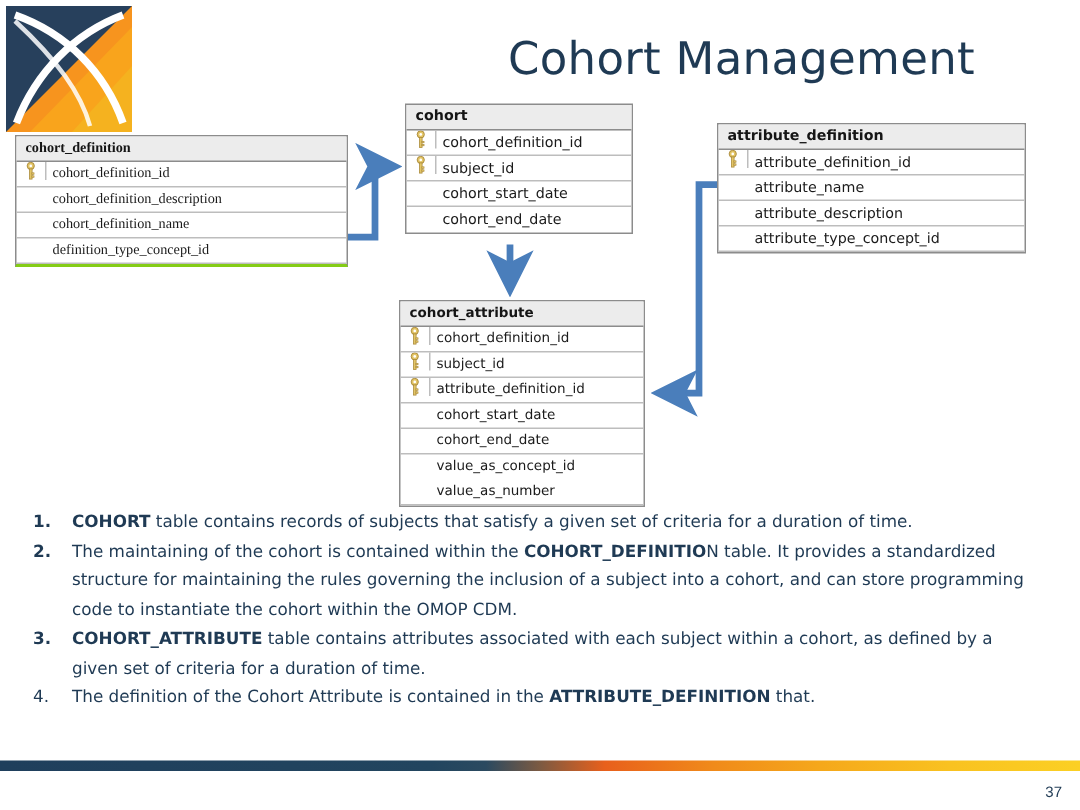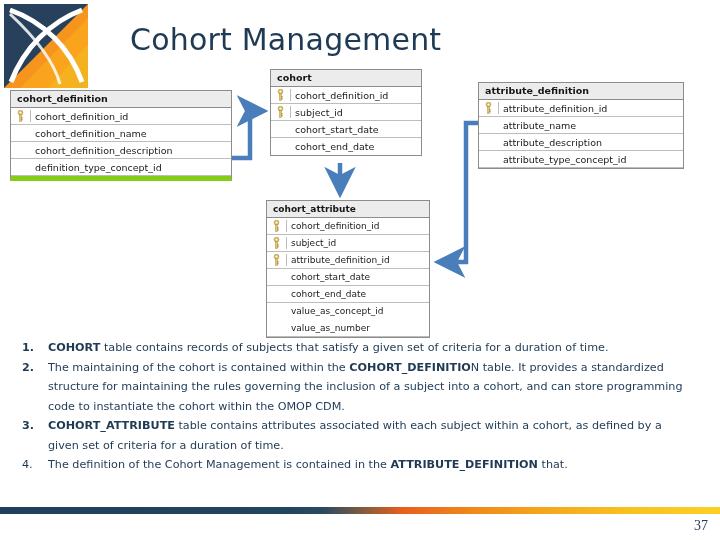--- a/index.html
+++ b/index.html
@@ -24,21 +24,21 @@
     width: 84px;
     height: 84px;
   }
 
   
   #page-title {
     position: absolute;
     left: 130px;
     top: 22px;
     width: 520px;
-    text-align: left;
+    text-align: right;
     font-size: 30px;
     color: #1f3a54;
     font-family: "DejaVu Sans", sans-serif;
     font-weight: 400;
     letter-spacing: 0.2px;
     white-space: nowrap;
   }
 
   
   #diagram {
@@ -63,21 +63,21 @@
     font-size: 9.5px;
     color: #151515;
     padding: 2px 4px 2px 6px;
     line-height: 12px;
     box-sizing: border-box;
     white-space: nowrap;
     overflow: hidden;
   }
   .er-row {
     display: flex;
-    align-items: center;
+    align-items: flex-start;
     border-bottom: 1px solid #bdbdbd;
     box-sizing: border-box;
     height: 17px;
   }
   .er-row.last { border-bottom: none; }
   .er-keycell {
     width: 20px;
     min-width: 20px;
     border-right: 1px solid #bdbdbd;
     display: flex;
@@ -100,21 +100,21 @@
 
   .key-icon { display: block; width: 9px; height: 12px; }
 
   
   #tbl-cohort_definition { left: 10px;  top: 30px;  width: 222px; }
   #tbl-cohort           { left: 270px; top: 9px;   width: 152px; }
   #tbl-cohort_attribute { left: 266px; top: 140px; width: 164px; }
   #tbl-attribute_definition { left: 478px; top: 22px; width: 206px; }
 
   
-  #tbl-cohort_definition { border-bottom: 5px solid #84cc16; }
+  #tbl-cohort_definition { border-bottom: 2px solid #84cc16; font-family: Liberation Serif, serif; }
 
   
   #connectors {
     position: absolute;
     left: 0; top: 0;
     width: 720px; height: 275px;
     pointer-events: none;
   }
 
   
@@ -157,23 +157,23 @@
     height: 7px;
     background: linear-gradient(to right,
         #1f3f5c 0%, #22455f 40%, #2b4a60 45%,
         #7c5a42 50%, #e8601c 56%, #f08a1a 66%,
         #f5a81b 76%, #f9c220 88%, #fbd024 100%);
   }
   #page-number {
     position: absolute;
     right: 12px;
     bottom: 6px;
-    font-size: 14px;
+    font-size: 10px;
     color: #1f3a54;
-    font-family: Liberation Serif, serif;
+    font-family: Liberation Sans, sans-serif;
   }
 </style>
 </head>
 <body>
 
 <svg id="logo" viewBox="0 0 84 84">
   <rect x="0" y="0" width="84" height="84" fill="#27405c"></rect>
   <path d="M84 0 L84 84 L0 84 Z" fill="#f7941e"></path>
   <path d="M84 14 L84 84 L16 84 Z" fill="#f9a41c"></path>
   <path d="M84 40 L84 84 L44 84 Z" fill="#f5b21f"></path>
@@ -216,25 +216,25 @@
             <circle cx="4.5" cy="2.6" r="0.9" fill="#fff"></circle>
             <rect x="3.6" y="4.6" width="1.8" height="6.8" fill="#e3c566" stroke="#a8883a" stroke-width="0.5"></rect>
             <rect x="5.2" y="7.2" width="1.5" height="1" fill="#e3c566" stroke="#a8883a" stroke-width="0.4"></rect>
             <rect x="5.2" y="9.2" width="1.5" height="1" fill="#e3c566" stroke="#a8883a" stroke-width="0.4"></rect>
           </svg>
       </div>
       <div class="er-field">cohort_definition_id</div>
     </div>
     <div class="er-row">
       <div class="er-keycell"></div>
+      <div class="er-field">cohort_definition_description</div>
+    </div>
+    <div class="er-row">
+      <div class="er-keycell"></div>
       <div class="er-field">cohort_definition_name</div>
-    </div>
-    <div class="er-row">
-      <div class="er-keycell"></div>
-      <div class="er-field">cohort_definition_description</div>
     </div>
     <div class="er-row">
       <div class="er-keycell"></div>
       <div class="er-field">definition_type_concept_id</div>
     </div>
   </div>
 
   <div class="er-table" id="tbl-cohort">
     <div class="er-title">cohort</div>
     <div class="er-row">
@@ -365,18 +365,18 @@
   <div class="note-item">
     <div class="note-num">2.</div>
     <div class="note-text"><span>The maintaining of the cohort is contained within the </span><b>COHORT_DEFINITIO</b><span>N table. It provides a standardized structure for maintaining the rules governing the inclusion of a subject into a cohort, and can store programming code to instantiate the cohort within the OMOP CDM.</span></div>
   </div>
   <div class="note-item">
     <div class="note-num">3.</div>
     <div class="note-text"><b>COHORT_ATTRIBUTE</b><span> table contains attributes associated with each subject within a cohort, as defined by a given set of criteria for a duration of time.</span></div>
   </div>
   <div class="note-item">
     <div class="note-num plain">4.</div>
-    <div class="note-text"><span>The definition of the Cohort Management is contained in the </span><b>ATTRIBUTE_DEFINITION</b><span> that.</span></div>
+    <div class="note-text"><span>The definition of the Cohort Attribute is contained in the </span><b>ATTRIBUTE_DEFINITION</b><span> that.</span></div>
   </div>
 </div>
 
 <div id="bottom-bar"></div>
 <div id="page-number">37</div>
 
 </body></html>

